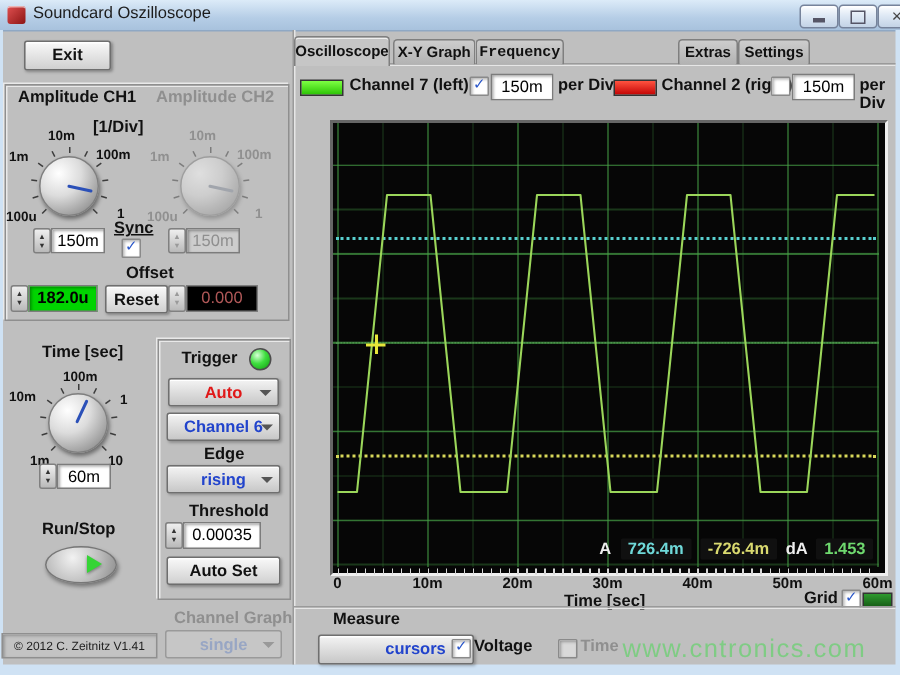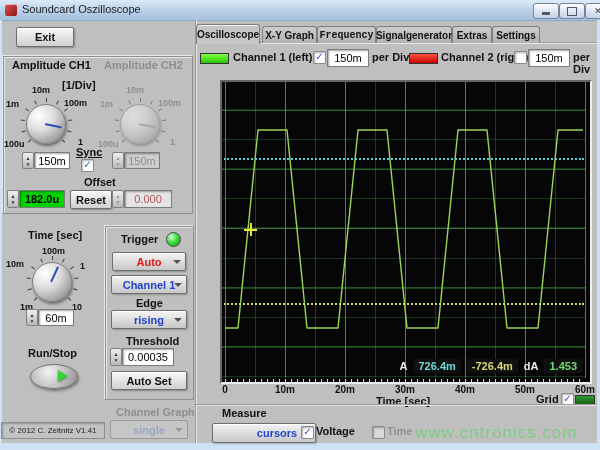--- a/index.html
+++ b/index.html
@@ -151,21 +151,21 @@
       <div class="ktick" style="transform: rotate(135deg) translateY(-24px);"></div>
     </div>
   <div class="abs spin dis" style="left:112px;top:152px;height:15px;"></div>
   <div class="abs field dis" style="left:124px;top:152px;width:34px;height:15px;">150m</div>
 
   <div class="abs lbl b" style="left:84px;top:176px;">Offset</div>
   <div class="abs spin" style="left:7px;top:190px;height:16px;"></div>
   <div class="abs field b" style="left:19px;top:190px;width:44px;height:16px;background:#00d400;">182.0u</div>
   <div class="abs btn" style="left:70px;top:190px;width:40px;height:17px;">Reset</div>
   <div class="abs spin dis" style="left:112px;top:190px;height:16px;"></div>
-  <div class="abs field" style="left:124px;top:190px;width:46px;height:16px;background:#e5e5e5;color:#b05858;">0.000</div>
+  <div class="abs field" style="left:124px;top:190px;width:46px;height:16px;background:#000000;color:#b05858;">0.000</div>
 
   <div class="abs lbl b" style="left:28px;top:229px;">Time [sec]</div>
   <span class="kl" style="left:42px;top:246px;">100m</span>
   <span class="kl" style="left:6px;top:259px;">10m</span>
   <span class="kl" style="left:80px;top:261px;">1</span>
   <span class="kl" style="left:20px;top:302px;">1m</span>
   <span class="kl" style="left:72px;top:302px;">10</span>
   <div class="abs knobwrap" style="left:32px;top:262px;">
     <div class="knob"></div>
       <div class="ptr" style="transform:rotate(-65deg);"></div>
@@ -184,43 +184,42 @@
   <div class="abs spin" style="left:26px;top:309px;height:15px;"></div>
   <div class="abs field" style="left:38px;top:309px;width:34px;height:15px;">60m</div>
 
   <div class="abs lbl b" style="left:28px;top:347px;">Run/Stop</div>
   <div class="abs" id="runstop-btn" style="left:30px;top:364px;"></div>
 
   <div class="abs groupbox" style="left:105px;top:226px;width:87px;height:172px;"></div>
   <div class="abs lbl b" style="left:121px;top:233px;">Trigger</div>
   <div class="abs ledgreen" style="left:166px;top:232px;"></div>
   <div class="abs dd" style="left:112px;top:252px;width:72px;height:17px;color:#e01818;">Auto</div>
-  <div class="abs dd" style="left:111px;top:275px;width:74px;height:17px;color:#2244cc;">Channel 1</div>
+  <div class="abs dd" style="left:111px;top:275px;width:74px;height:17px;color:#2244cc;">Channel 6</div>
   <div class="abs lbl b" style="left:136px;top:297px;">Edge</div>
   <div class="abs dd" style="left:111px;top:310px;width:74px;height:17px;color:#2244cc;">rising</div>
   <div class="abs lbl b" style="left:126px;top:335px;">Threshold</div>
   <div class="abs spin" style="left:110px;top:348px;height:16px;"></div>
   <div class="abs field" style="left:122px;top:348px;width:50px;height:16px;">0.00035</div>
   <div class="abs btn" style="left:111px;top:371px;width:74px;height:17px;">Auto Set</div>
 
   <div class="abs lbl b dis" style="left:116px;top:406px;">Channel Graph</div>
   <div class="abs dd dis" style="left:110px;top:420px;width:76px;height:17px;">single</div>
 
   <div class="abs" id="versionbox" style="left:1px;top:422px;width:102px;height:15px;">© 2012  C. Zeitnitz V1.41</div>
 
   <div class="abs sep-h" style="left:196px;top:42px;width:401px;"></div>
   <div class="abs tab active" style="left:196px;top:24px;width:62px;height:19px;">Oscilloscope</div>
   <div class="abs tab" style="left:262px;top:26px;width:53px;height:16px;text-align:center;">X-Y Graph</div>
   <div class="abs tab" style="left:317px;top:26px;width:57px;height:16px;font-family:Liberation Mono, monospace;">Frequency</div>
-  <div class="abs tab" style="left:376px;top:26px;width:74px;height:16px;">Signalgenerator</div>
   <div class="abs tab" style="left:452px;top:26px;width:38px;height:16px;">Extras</div>
   <div class="abs tab" style="left:492px;top:26px;width:46px;height:16px;">Settings</div>
 
   <div class="abs swatch" style="left:200px;top:53px;width:27px;height:9px;background:linear-gradient(#7dff43,#2cc405);"></div>
-  <div class="abs lbl b" style="left:233px;top:51px;">Channel 1 (left)</div>
+  <div class="abs lbl b" style="left:233px;top:51px;">Channel 7 (left)</div>
   <div class="abs chk on" style="left:313px;top:51px;"></div>
   <div class="abs field" style="left:327px;top:49px;width:40px;height:16px;">150m</div>
   <div class="abs lbl b" style="left:372px;top:51px;">per Div</div>
   <div class="abs swatch" style="left:409px;top:53px;width:27px;height:9px;background:linear-gradient(#ff5340,#c40505);"></div>
   <div class="abs lbl b" style="left:441px;top:51px;">Channel 2 (right)</div>
   <div class="abs chk" style="left:514px;top:51px;"></div>
   <div class="abs field" style="left:528px;top:49px;width:40px;height:16px;">150m</div>
   <div class="abs lbl b" style="left:573px;top:51px;">per Div</div>
 
   <div class="abs" id="plotframe">

